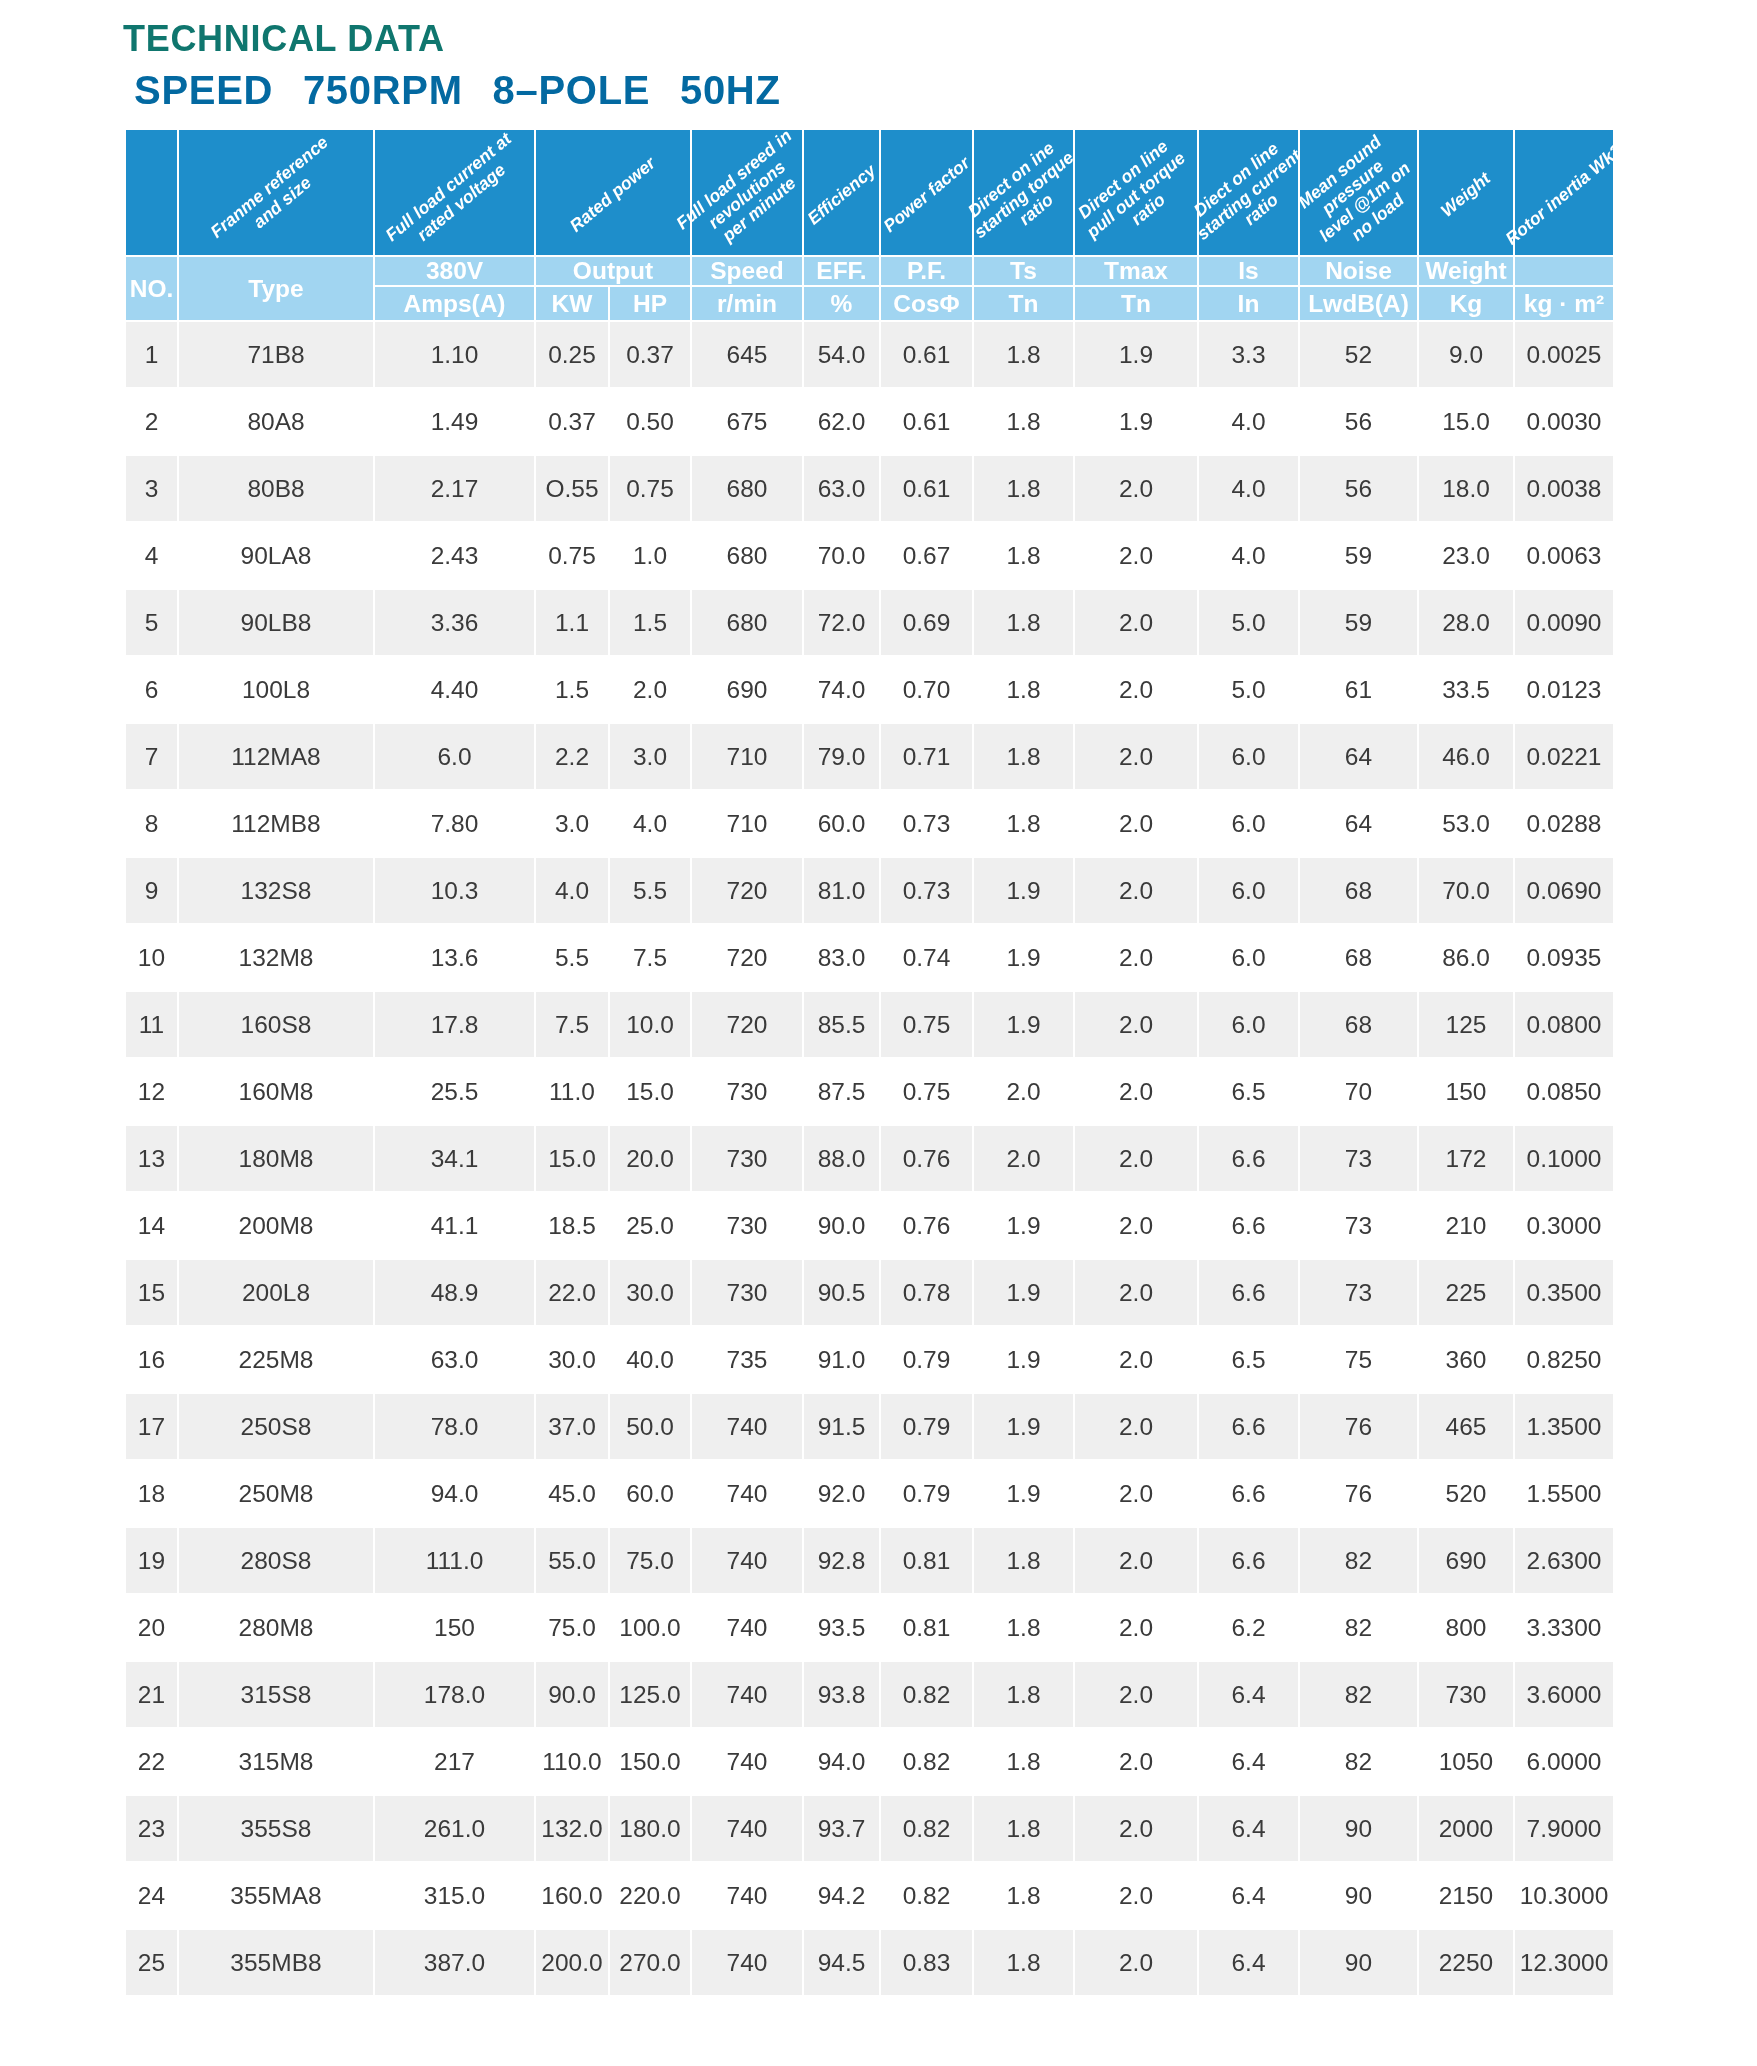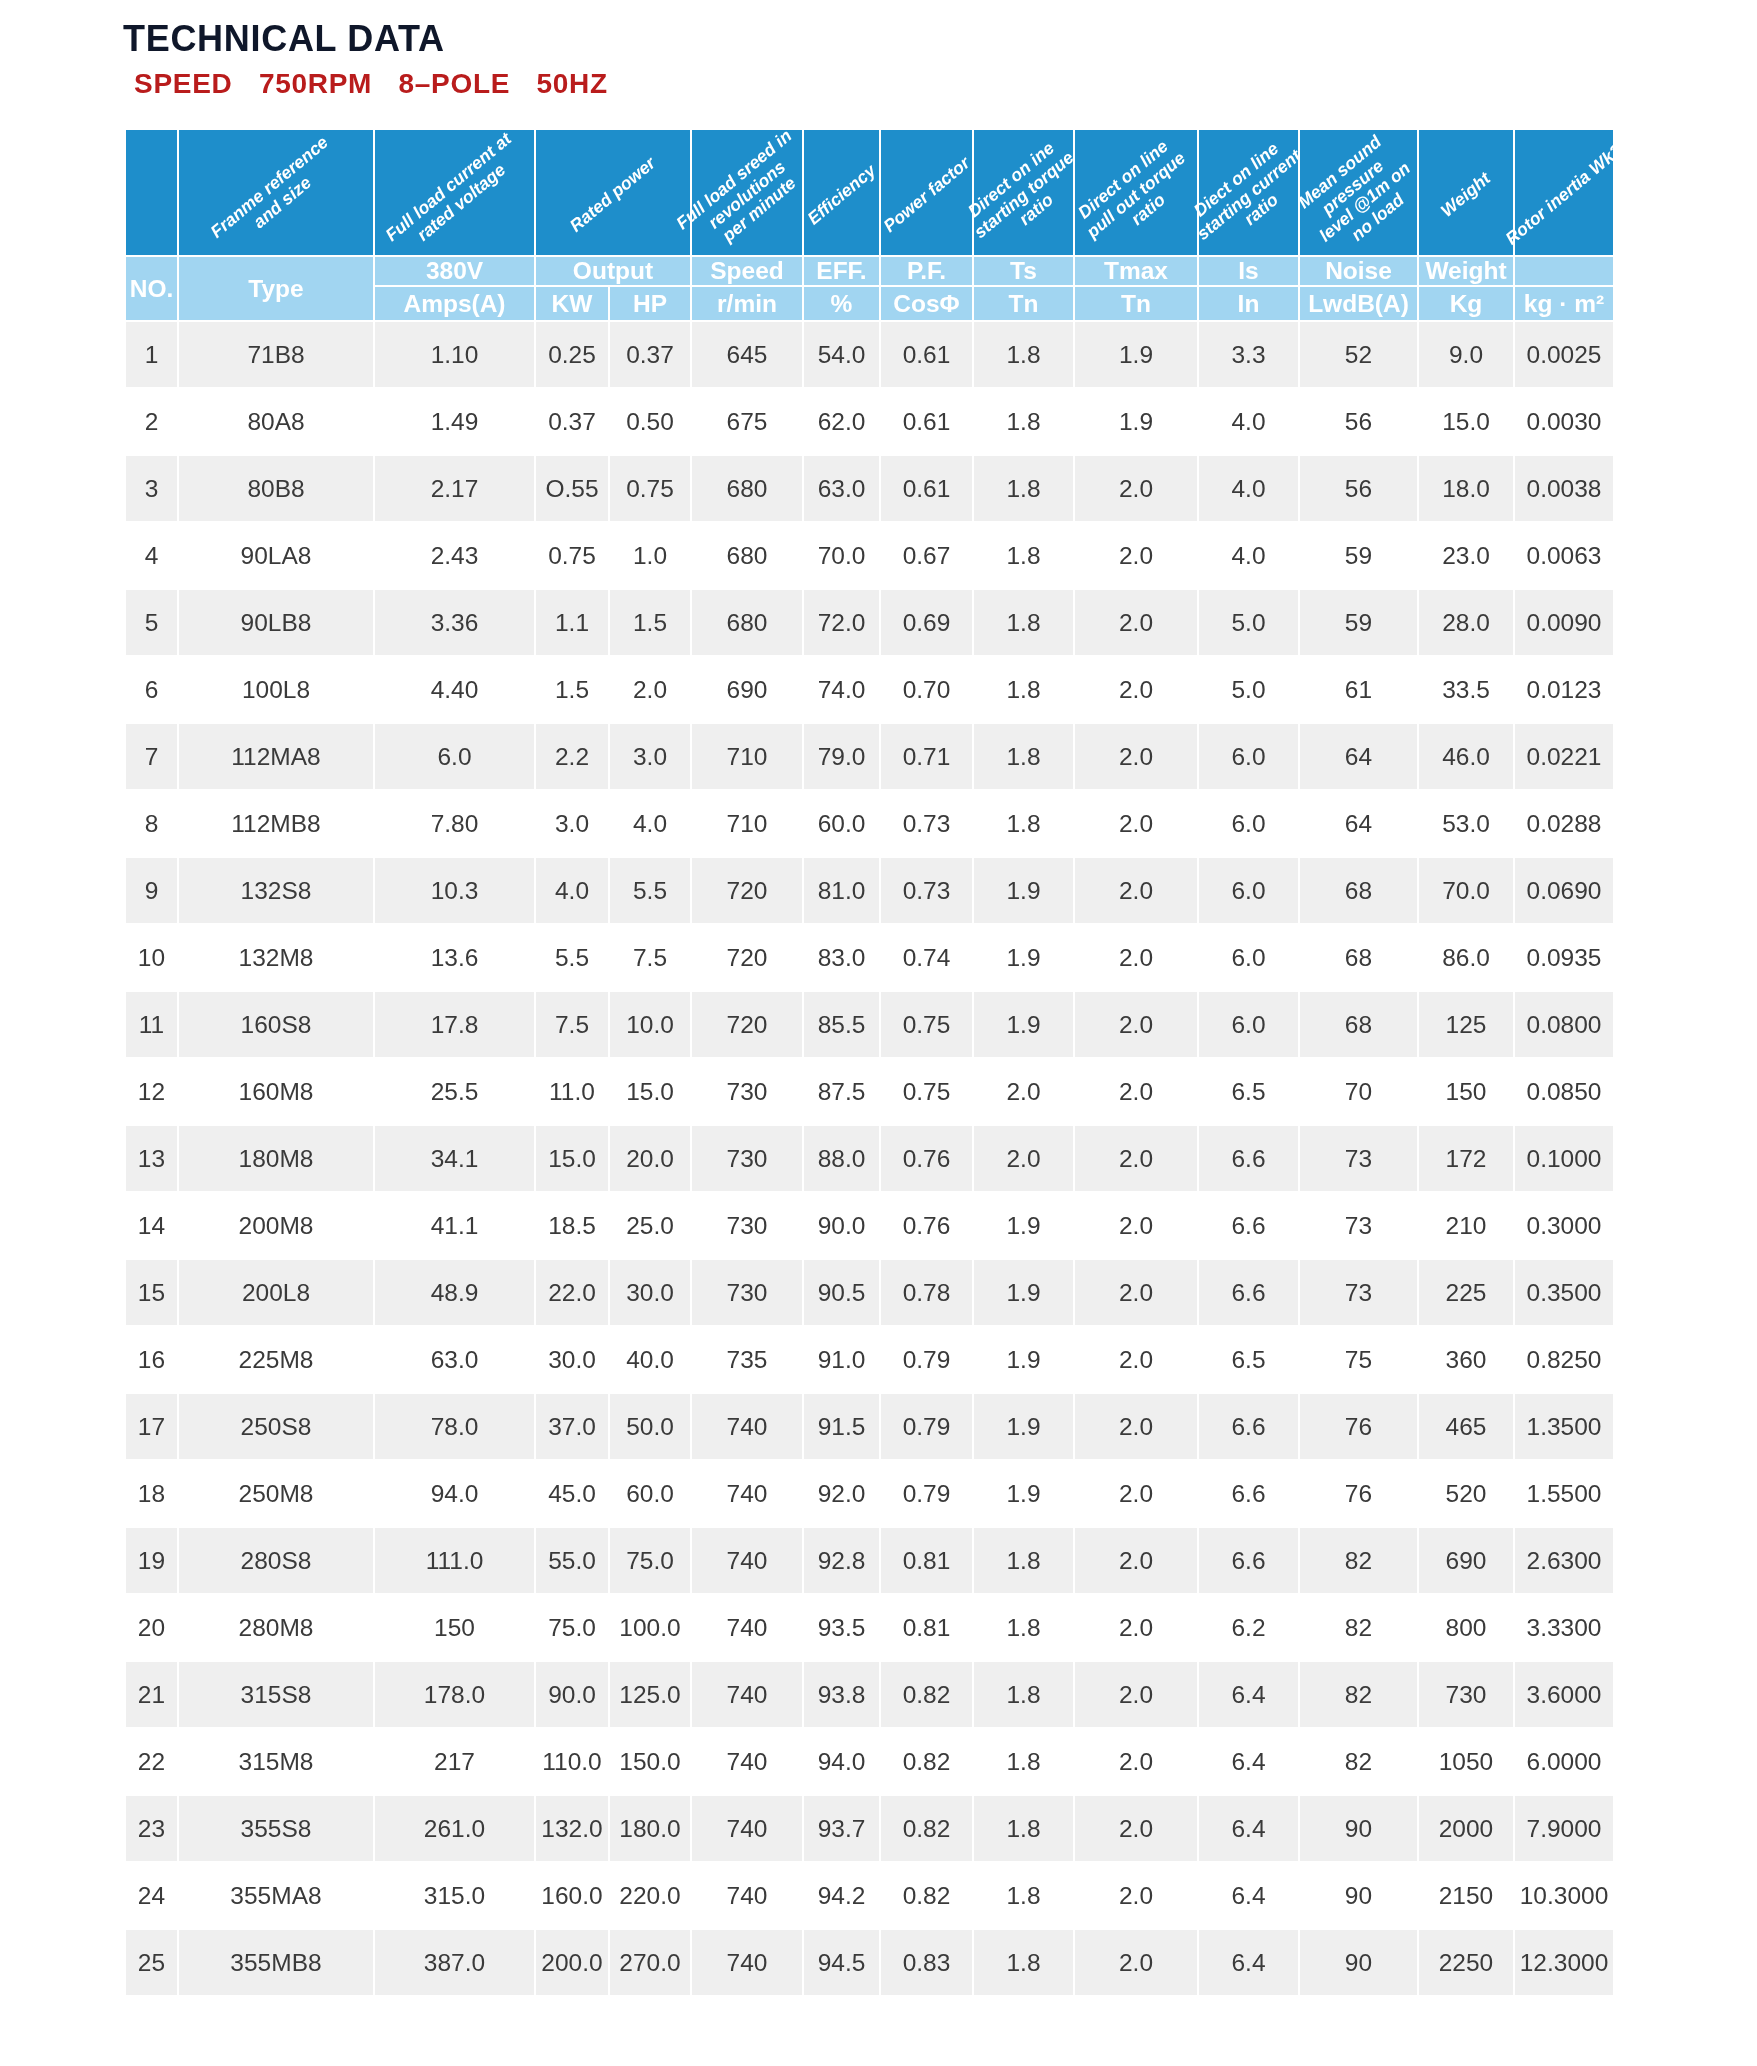--- a/index.html
+++ b/index.html
@@ -6,26 +6,26 @@
   .page{
     position:relative;
     width:1757px;height:2066px;
     background:#fff;
     font-family:"Liberation Sans", sans-serif;
     overflow:hidden;
   }
   .title{
     position:absolute;left:123px;top:18px;
     font-size:36px;font-weight:bold;letter-spacing:0.7px;
-    color:#0f172a;
+    color:#0f766e;
   }
   .subtitle{
     position:absolute;left:134px;top:68px;
-    font-size:28px;font-weight:bold;letter-spacing:0.7px;word-spacing:18px;
-    color:#b91c1c;
+    font-size:40px;font-weight:bold;letter-spacing:0.7px;word-spacing:18px;
+    color:#0369a1;
   }
   table.tech{
     position:absolute;left:124px;top:128px;
     width:1489px;
     border-collapse:collapse;table-layout:fixed;
   }
   table.tech th, table.tech td{
     border:2.1px solid #fff;
     text-align:center;vertical-align:middle;
     padding:0;

